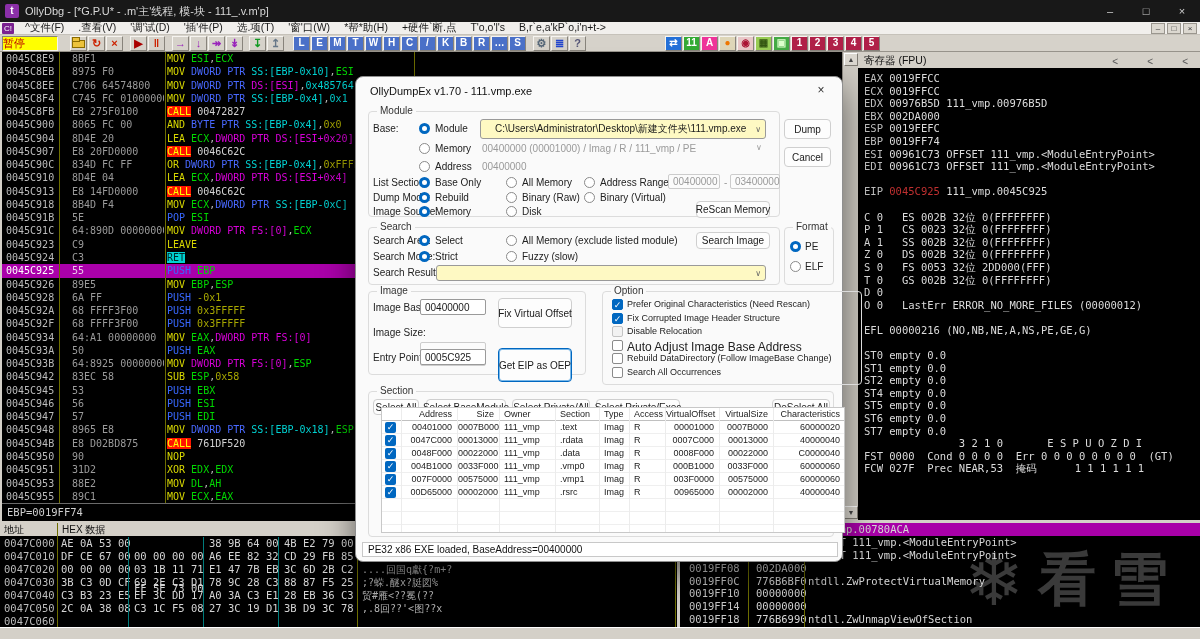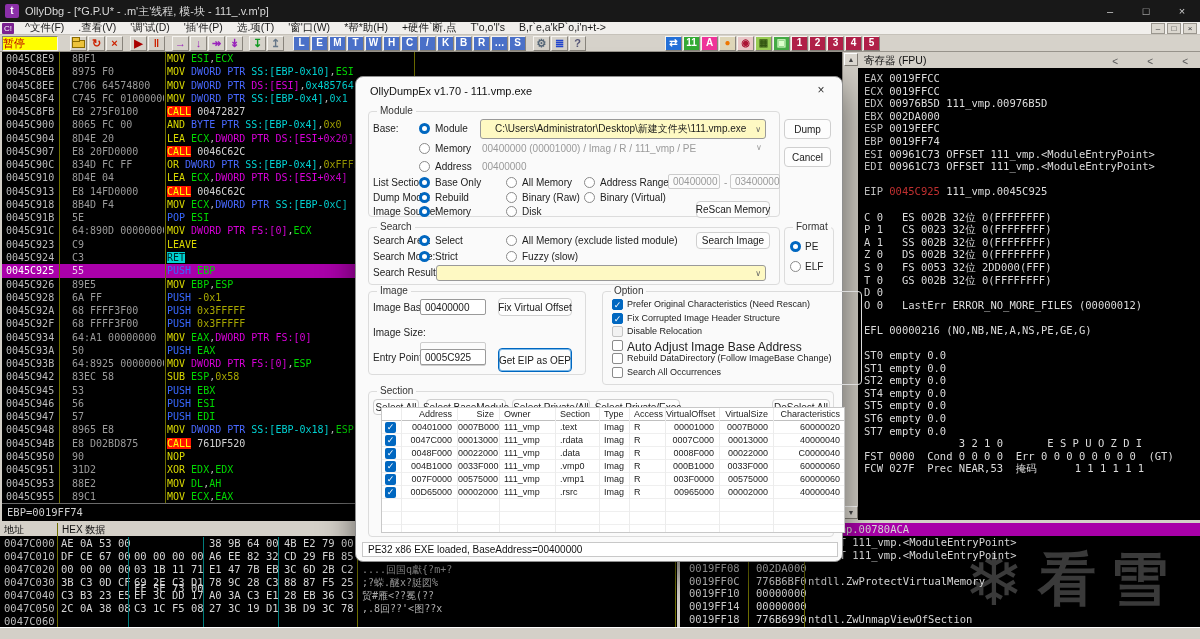--- a/index.html
+++ b/index.html
@@ -399,26 +399,26 @@
   <span class="radio on" style="left:434px;top:164px"></span>
   <span class="dl" style="left:449px;top:164px">PE</span>
   <span class="radio" style="left:434px;top:184px"></span>
   <span class="dl" style="left:449px;top:184px">ELF</span>
 
   <div class="grp" style="left:12px;top:214px;width:218px;height:84px">
     <span class="glbl">Image</span>
   </div>
   <span class="dl" style="left:17px;top:225px">Image Base:</span>
   <div class="din" style="left:64px;top:222px;width:66px;height:16px">00400000</div>
-  <div class="dbtn" style="left:142px;top:221px;width:74px;height:18px">Fix Virtual Offset</div>
+  <div class="dbtn" style="left:142px;top:221px;width:74px;height:30px">Fix Virtual Offset</div>
   <span class="dl" style="left:17px;top:250px">Image Size:</span>
   <div class="din dis" style="left:64px;top:265px;width:66px;height:24px">00967000</div>
   <span class="dl" style="left:17px;top:275px">Entry Point:</span>
   <div class="din" style="left:64px;top:272px;width:66px;height:16px">0005C925</div>
-  <div class="dbtn acc" style="left:142px;top:271px;width:74px;height:24px">Get EIP as OEP</div>
+  <div class="dbtn acc" style="left:142px;top:271px;width:74px;height:34px">Get EIP as OEP</div>
 
   <div class="grp" style="left:246px;top:214px;width:260px;height:94px">
     <span class="glbl">Option</span>
   </div>
   <div id="option-items"></div>
 
   <div class="grp" style="left:12px;top:314px;width:466px;height:146px">
     <span class="glbl">Section</span>
   </div>
   <div class="dbtn" style="left:17px;top:322px;width:46px;height:16px">Select All</div>

